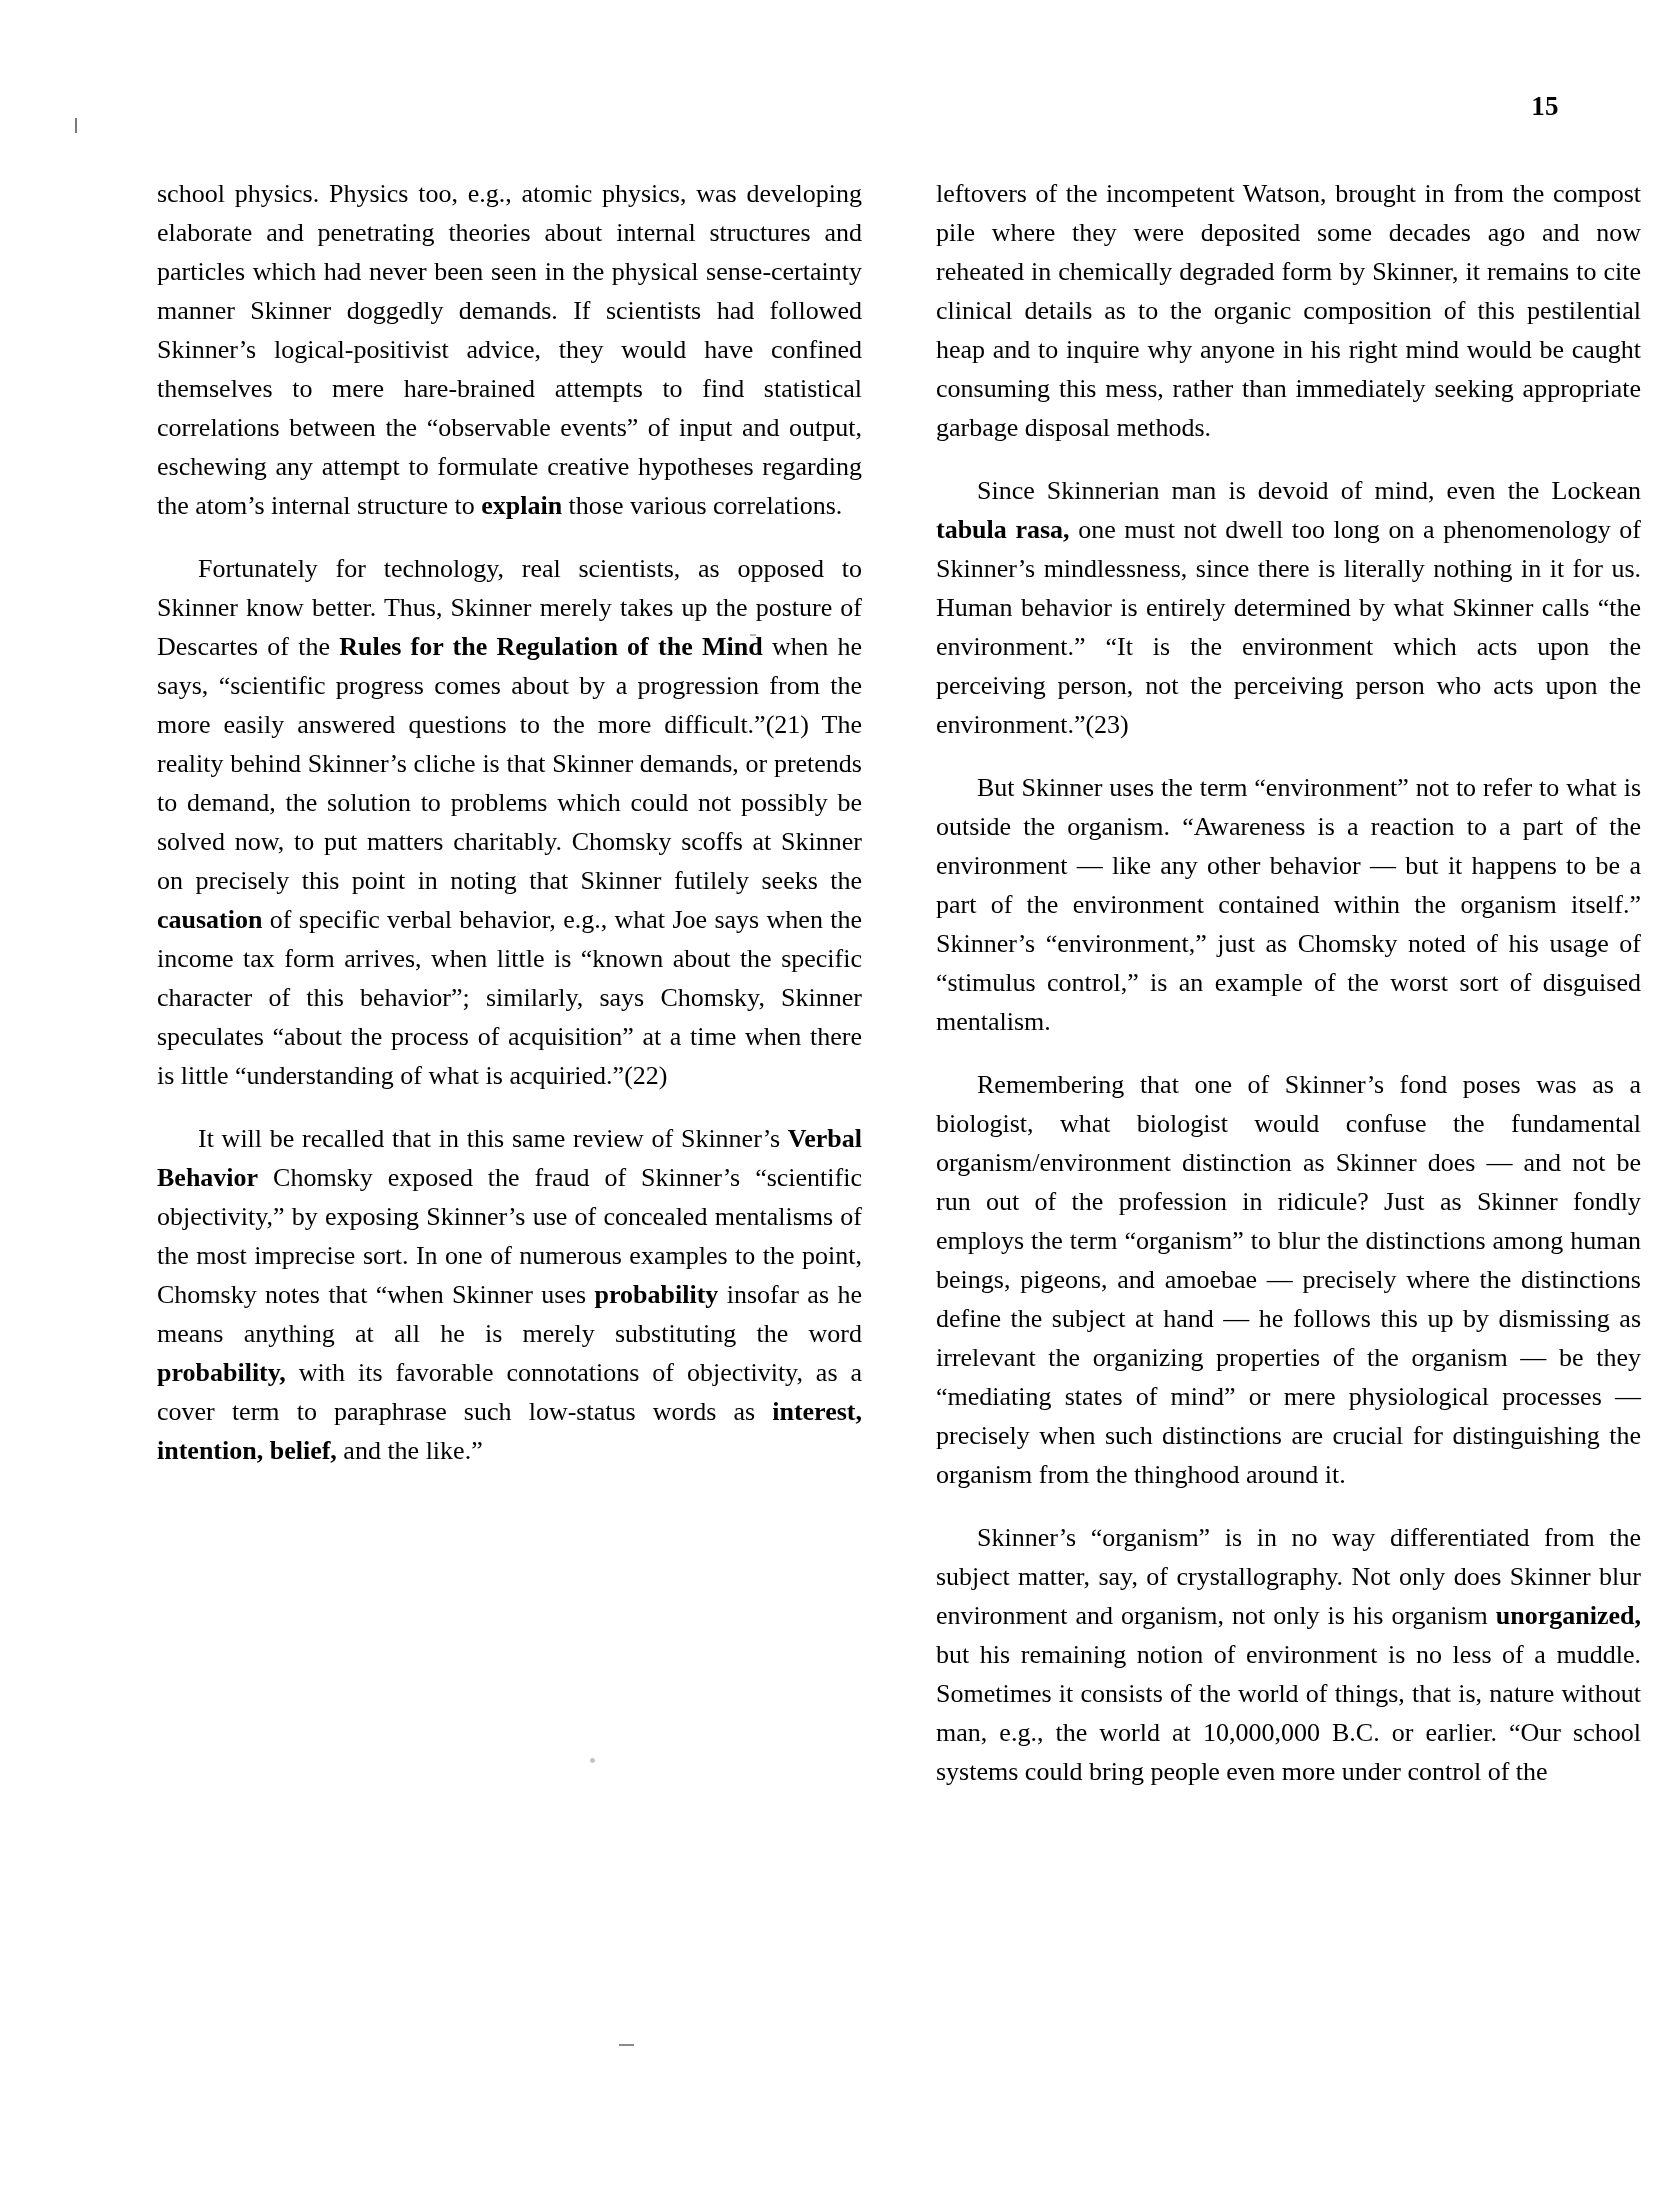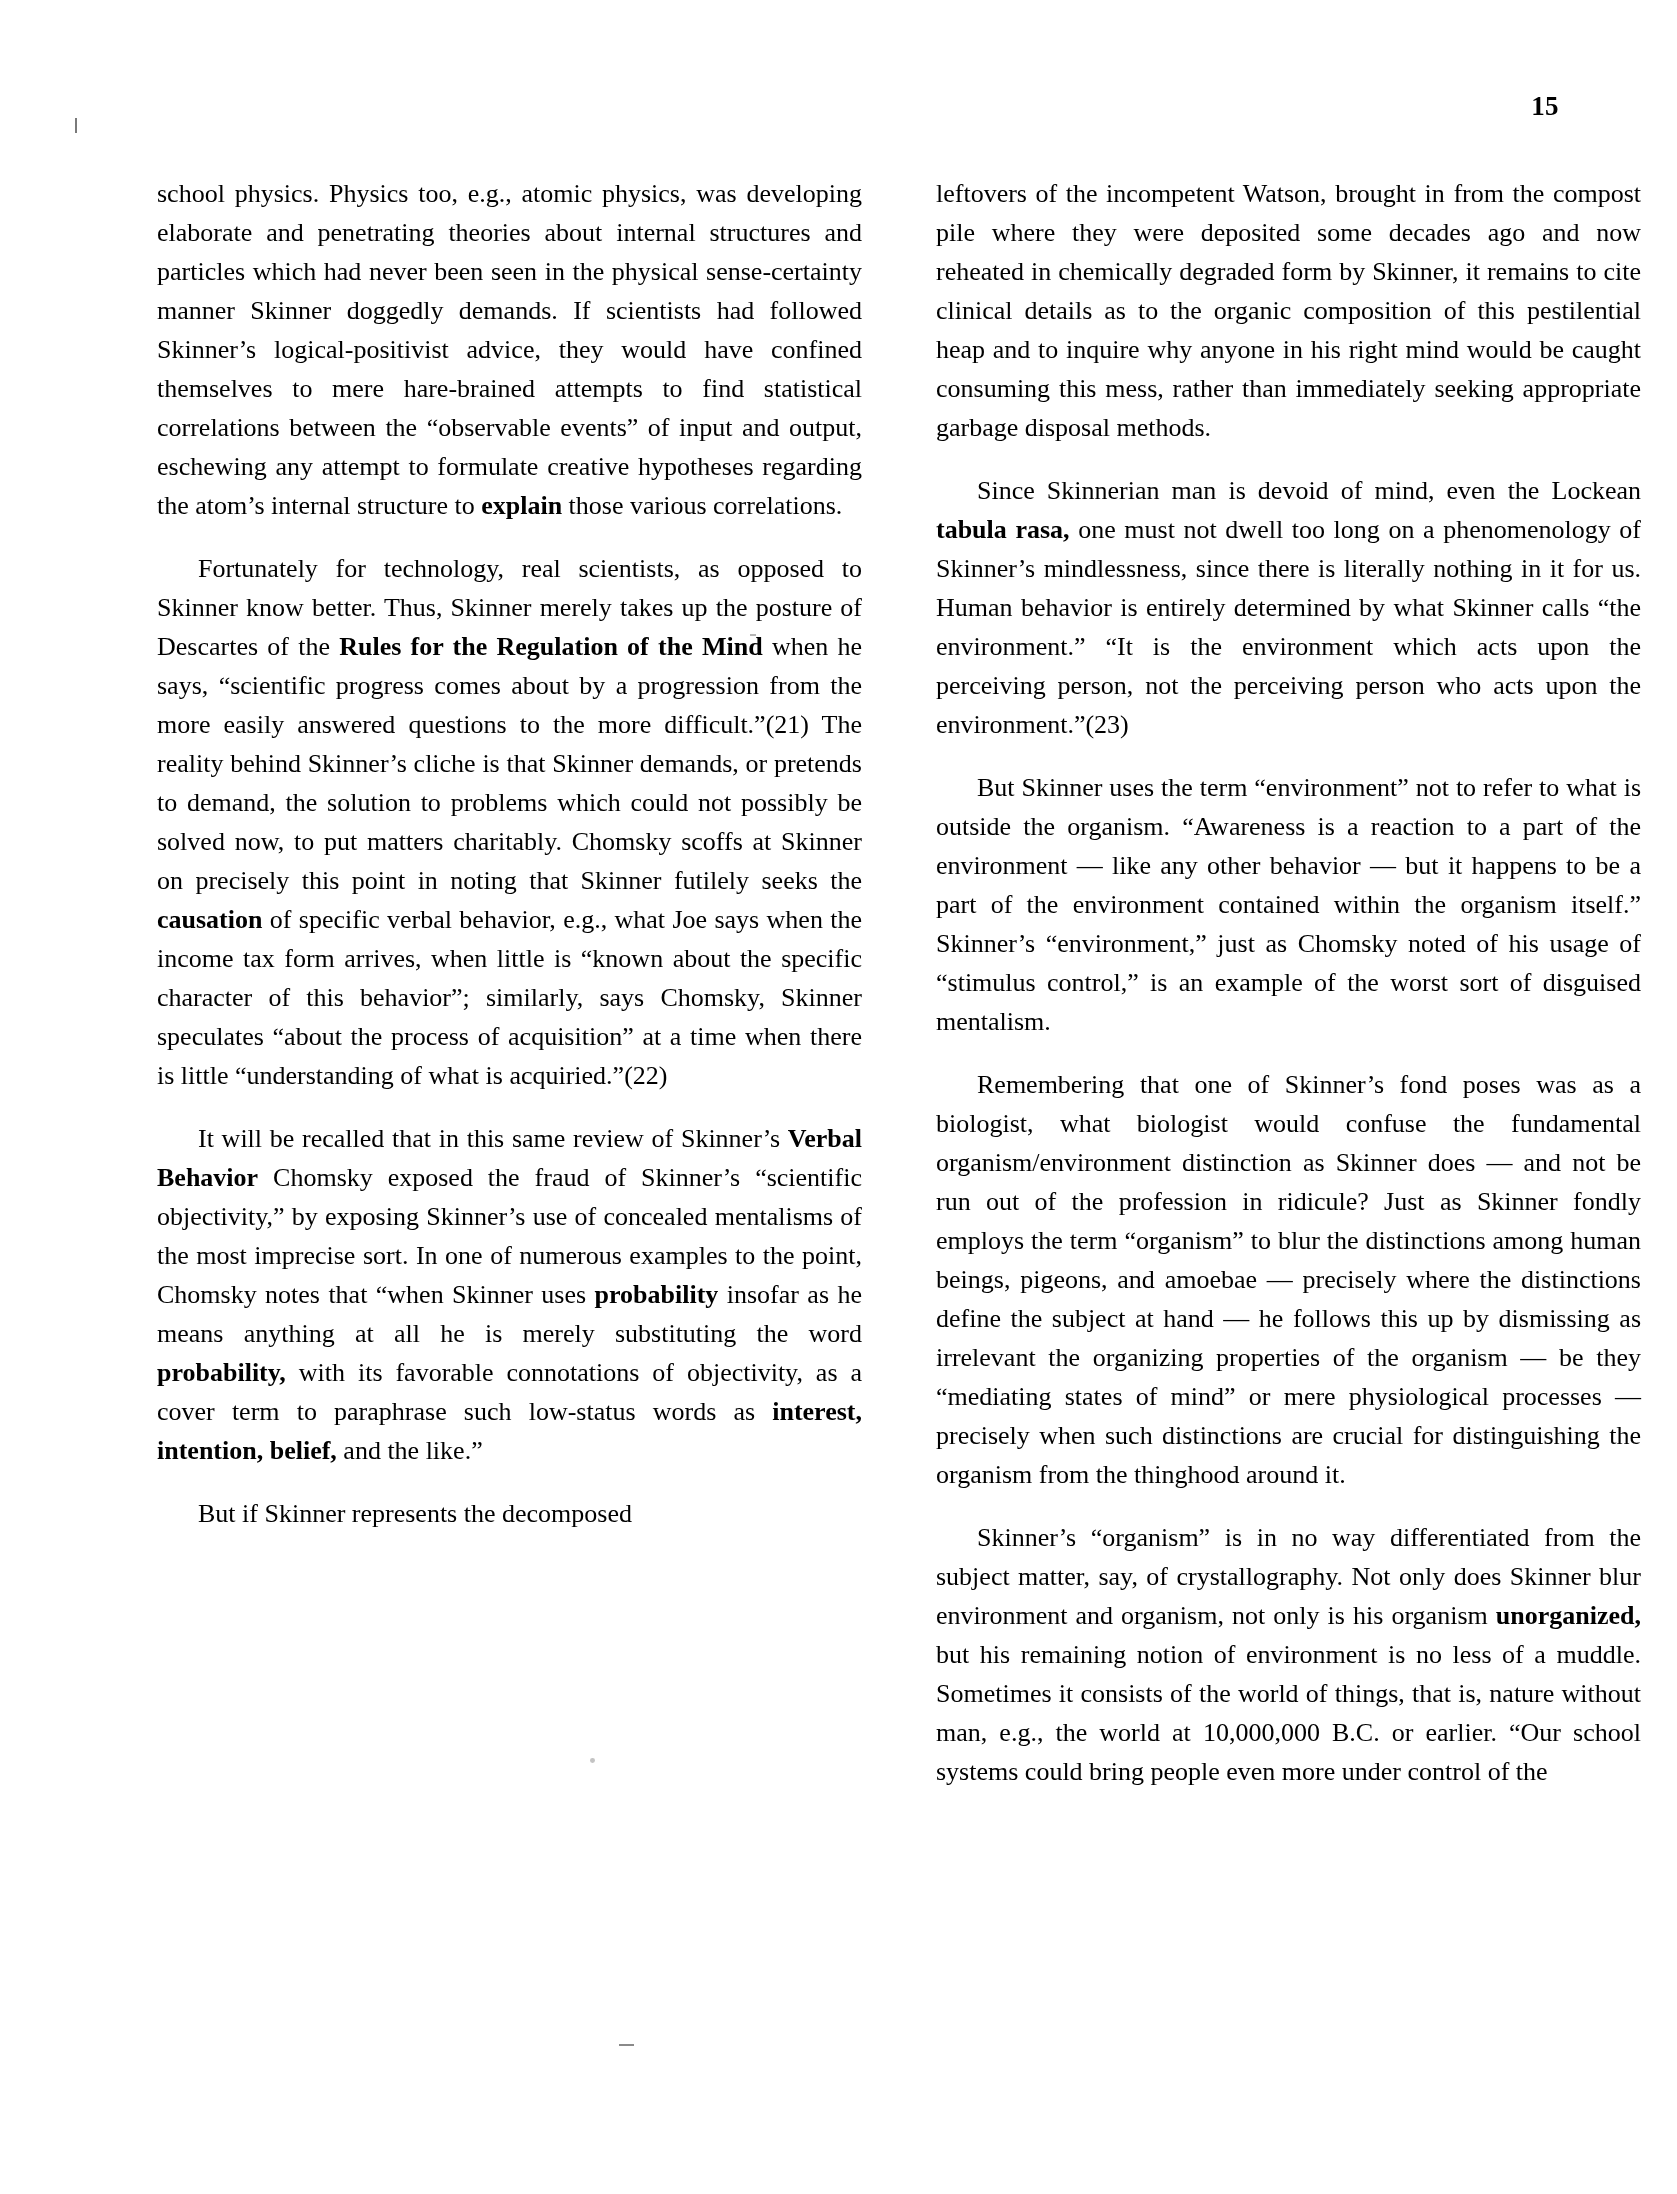--- a/index.html
+++ b/index.html
@@ -108,21 +108,20 @@
   <div class="columns">
 
     <div class="column">
       <p>school physics. Physics too, e.g., atomic physics, was developing elaborate and penetrating theories about internal structures and particles which had never been seen in the physical sense-certainty manner Skinner doggedly demands. If scientists had followed Skinner’s logical-positivist advice, they would have confined themselves to mere hare-brained attempts to find statistical correlations between the “observable events” of input and output, eschewing any attempt to formulate creative hypotheses regarding the atom’s internal structure to <b>explain</b> those various correlations.</p>
 
       <p class="indent">Fortunately for technology, real scientists, as opposed to Skinner know better. Thus, Skinner merely takes up the posture of Descartes of the <b>Rules for the Regulation of the Mind</b> when he says, “scientific progress comes about by a progression from the more easily answered questions to the more difficult.”(21) The reality behind Skinner’s cliche is that Skinner demands, or pretends to demand, the solution to problems which could not possibly be solved now, to put matters charitably. Chomsky scoffs at Skinner on precisely this point in noting that Skinner futilely seeks the <b>causation</b> of specific verbal behavior, e.g., what Joe says when the income tax form arrives, when little is “known about the specific character of this behavior”; similarly, says Chomsky, Skinner speculates “about the process of acquisition” at a time when there is little “understanding of what is acquiried.”(22)</p>
 
       <p class="indent">It will be recalled that in this same review of Skinner’s <b>Verbal Behavior</b> Chomsky exposed the fraud of Skinner’s “scientific objectivity,” by exposing Skinner’s use of concealed mentalisms of the most imprecise sort. In one of numerous examples to the point, Chomsky notes that “when Skinner uses <b>probability</b> insofar as he means anything at all he is merely substituting the word <b>probability,</b> with its favorable connotations of objectivity, as a cover term to paraphrase such low-status words as <b>interest, intention, belief,</b> and the like.”</p>
 
 
-      <p class="indent last">But if Skinner represents the decomposed</p>
     </div>
 
     <div class="column">
       <p>leftovers of the incompetent Watson, brought in from the compost pile where they were deposited some decades ago and now reheated in chemically degraded form by Skinner, it remains to cite clinical details as to the organic composition of this pestilential heap and to inquire why anyone in his right mind would be caught consuming this mess, rather than immediately seeking appropriate garbage disposal methods.</p>
 
       <p class="indent">Since Skinnerian man is devoid of mind, even the Lockean <b>tabula rasa,</b> one must not dwell too long on a phenomenology of Skinner’s mindlessness, since there is literally nothing in it for us. Human behavior is entirely determined by what Skinner calls “the environment.” “It is the environment which acts upon the perceiving person, not the perceiving person who acts upon the environment.”(23)</p>
 
       <p class="indent">But Skinner uses the term “environment” not to refer to what is outside the organism. “Awareness is a reaction to a part of the environment — like any other behavior — but it happens to be a part of the environment contained within the organism itself.” Skinner’s “environment,” just as Chomsky noted of his usage of “stimulus control,” is an example of the worst sort of disguised mentalism.</p>
 
       <p class="indent">Remembering that one of Skinner’s fond poses was as a biologist, what biologist would confuse the fundamental organism/environment distinction as Skinner does — and not be run out of the profession in ridicule? Just as Skinner fondly employs the term “organism” to blur the distinctions among human beings, pigeons, and amoebae — precisely where the distinctions define the subject at hand — he follows this up by dismissing as irrelevant the organizing properties of the organism — be they “mediating states of mind” or mere physiological processes — precisely when such distinctions are crucial for distinguishing the organism from the thinghood around it.</p>

